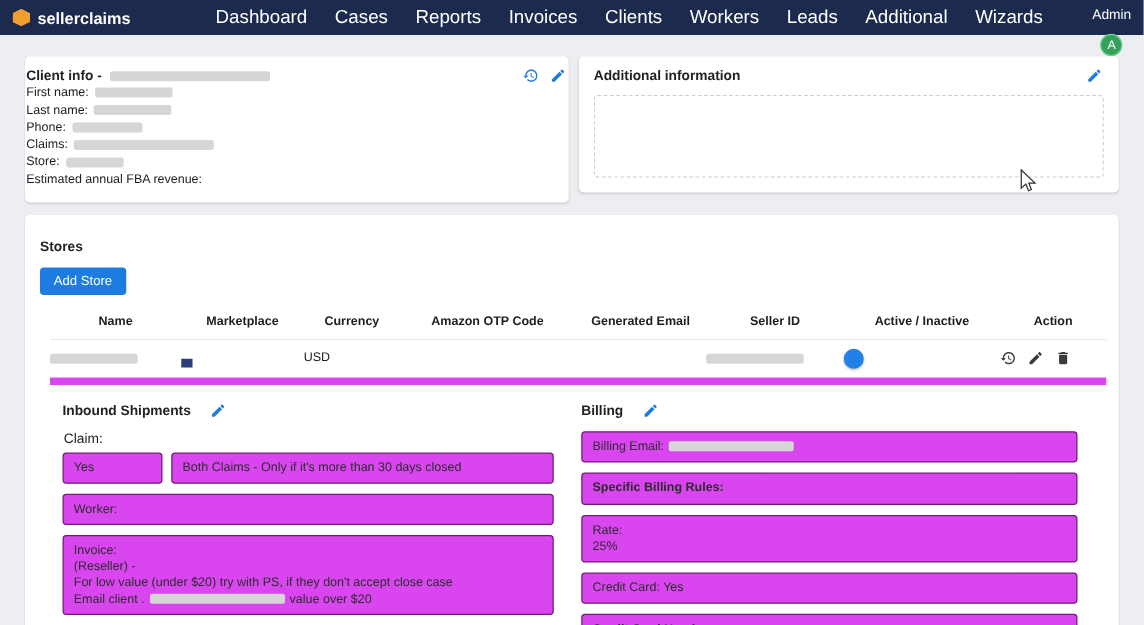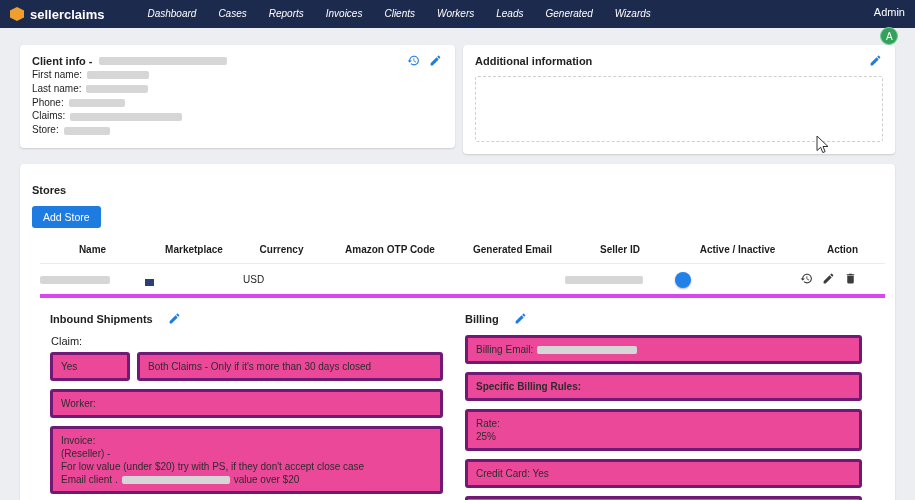--- a/index.html
+++ b/index.html
@@ -7,50 +7,50 @@
   body {
     font-family: "Liberation Sans", sans-serif;
     background: #edeef2;
     position: relative;
     color: #222;
   }
 
   
   .navbar {
     height: 28px; background: #1c2a4d; display: flex; align-items: center;
-    padding: 0 10px; color: #fff;
+    padding: 0 10px; color: #fff; gap: 25px;
   }
   .brand { display: flex; align-items: center; gap: 6px; font-weight: bold; font-size: 13px; cursor: pointer; }
   .logo-mark {
     width: 14px; height: 14px; background: #f09e2e;
     clip-path: polygon(50% 0, 100% 25%, 100% 75%, 50% 100%, 0 75%, 0 25%);
   }
   .nav-items { display: flex; margin-left: 32px; }
-  .nav-item { padding: 0 11px; font-size: 10px; line-height: 28px; cursor: pointer; white-space: nowrap; font-style: italic; }
+  .nav-item { padding: 0 11px; font-size: 15px; line-height: 28px; cursor: pointer; white-space: nowrap; }
   .nav-right { margin-left: auto; display: flex; align-items: center; gap: 9px; flex-direction: column; }
   .bell-wrap { position: relative; width: 14px; height: 14px; cursor: pointer; }
   .bell-wrap svg { width: 14px; height: 14px; fill: #fff; }
   .badge {
     position: absolute; top: -5px; right: 6px; background: #e5392e; color: #fff;
     font-size: 7px; line-height: 9px; padding: 0 3px; border-radius: 6px; font-weight: bold;
   }
   .user-label { font-size: 11px; }
   .avatar {
     width: 18px; height: 18px; border-radius: 50%; background: #35a05a; color: #fff;
     display: flex; align-items: center; justify-content: center; font-size: 10px; cursor: pointer;
     border: 1px solid #6fcf97;
   }
 
   
   .main { padding: 17px 20px 0; }
   .row1 { display: flex; gap: 8px; align-items: flex-start; margin-bottom: 10px; }
   .card { background: #fff; border-radius: 4px; box-shadow: 0 1px 2px rgba(0,0,0,.14); }
 
   
-  .client-card { width: 435px; padding: 9px 12px 11px; }
+  .client-card { width: 435px; padding: 9px 1px 11px; }
   .card-header { display: flex; align-items: center; font-size: 11px; font-weight: bold; }
   .card-header .spacer { flex: 1; }
   .icon-btn { width: 14px; height: 14px; cursor: pointer; margin-left: 8px; }
   .icon-btn svg { width: 13px; height: 13px; fill: #1e7ce0; }
   .redacted { display: inline-block; background: #d6d6d6; border-radius: 2px; height: 8px; vertical-align: middle; }
   .title-redacted { margin-left: 6px; }
   .field-row { font-size: 10px; line-height: 13.8px; color: #1d1d1d; }
   .field-row .redacted { margin-left: 5px; }
 
   
@@ -65,21 +65,21 @@
     font-size: 10.5px; padding: 5px 11px; border-radius: 3px; cursor: pointer;
     font-family: "Liberation Sans", sans-serif;
   }
   .table { padding-left: 10px; font-size: 10px; }
   .thead, .trow {
     display: grid;
     grid-template-columns: 105px 98px 77px 140px 105px 110px 125px 1fr;
     align-items: center;
   }
   .thead { font-weight: bold; color: #1d1d1d; padding: 6px 0 8px; text-align: center; }
-  .trow { border-top: 1px solid #ececec; border-bottom: 4px solid #d946ef; padding: 8px 0; }
+  .trow { border-top: 1px solid #ececec; border-bottom: 6px solid #d946ef; padding: 8px 0; }
   .us-flag {
     width: 21px; height: 14px; border-radius: 3px; position: relative; overflow: hidden;
     background: repeating-linear-gradient(180deg, #cc3344 0, #cc3344 1.5px, #fff 1.5px, #fff 3px);
     box-shadow: inset 0 0 0 1px rgba(0,0,0,.10);
   }
   .us-flag::after { content: ""; position: absolute; left: 0; top: 0; width: 9px; height: 7px; background: #2b3f77; }
   .toggle { width: 28px; height: 12px; background: #9dc9f2; border-radius: 6px; position: relative; cursor: pointer; margin-left: 14px; }
   .toggle::after {
     content: ""; position: absolute; right: -2px; top: -2px; width: 16px; height: 16px;
     border-radius: 50%; background: #2181e8; box-shadow: 0 1px 2px rgba(0,0,0,.3);
@@ -87,22 +87,22 @@
   .actions { display: flex; gap: 8px; align-items: center; }
   .actions .icon-btn { margin-left: 0; }
   .actions .icon-btn svg { fill: #3c3c3c; }
 
   
   .sections { display: flex; gap: 22px; padding: 14px 0 0 20px; }
   .section-left { width: 393px; }
   .section-right { width: 397px; }
   .section-header { display: flex; align-items: center; gap: 7px; font-size: 11px; font-weight: bold; margin-bottom: 9px; }
   .fbox {
-    border: 3px solid #701a75; border-radius: 3px; padding: 5px 8px;
-    font-size: 10px; color: #2c2c2c; margin-bottom: 8px; background: #ec4899; line-height: 13px;
+    border: 1px solid #701a75; border-radius: 3px; padding: 5px 8px;
+    font-size: 10px; color: #2c2c2c; margin-bottom: 8px; background: #d946ef; line-height: 13px;
   }
   .claim-label { font-size: 11px; margin: 0 0 5px 1px; }
   .claim-row { display: flex; gap: 7px; }
   .claim-yes { width: 80px; }
   .claim-both { flex: 1; }
   .fbox .line { display: block; }
   .fbox .redacted { margin: 0 4px; }
   .min2 { min-height: 26px; font-weight: bold; }
 
   
@@ -117,21 +117,21 @@
     <span>sellerclaims</span>
   </div>
   <div class="nav-items">
     <span class="nav-item">Dashboard</span>
     <span class="nav-item">Cases</span>
     <span class="nav-item">Reports</span>
     <span class="nav-item">Invoices</span>
     <span class="nav-item">Clients</span>
     <span class="nav-item">Workers</span>
     <span class="nav-item">Leads</span>
-    <span class="nav-item">Generated</span>
+    <span class="nav-item">Additional</span>
     <span class="nav-item">Wizards</span>
   </div>
   <div class="nav-right">
     <span class="bell-wrap">
       <svg viewBox="0 0 24 24">
           <path d="M12 22c1.1 0 2-.9 2-2h-4c0 1.1.9 2 2 2zm6-6v-5c0-3.07-1.63-5.64-4.5-6.32V4c0-.83-.67-1.5-1.5-1.5s-1.5.67-1.5 1.5v.68C7.64 5.36 6 7.92 6 11v5l-2 2v1h16v-1l-2-2z"></path>
         </svg>
       <span class="badge">192</span>
     </span>
     <span class="user-label">Admin</span>
@@ -157,20 +157,21 @@
           <svg viewBox="0 0 24 24">
               <path d="M3 17.25V21h3.75L17.81 9.94l-3.75-3.75L3 17.25zM20.71 7.04c.39-.39.39-1.02 0-1.41l-2.34-2.34c-.39-.39-1.02-.39-1.41 0l-1.83 1.83 3.75 3.75 1.83-1.83z"></path>
             </svg>
         </span>
       </div>
       <div class="field-row"><span>First name:</span><span class="redacted" style="width:62px"></span></div>
       <div class="field-row"><span>Last name:</span><span class="redacted" style="width:62px"></span></div>
       <div class="field-row"><span>Phone:</span><span class="redacted" style="width:56px"></span></div>
       <div class="field-row"><span>Claims:</span><span class="redacted" style="width:112px"></span></div>
       <div class="field-row"><span>Store:</span><span class="redacted" style="width:46px"></span></div>
+      <div class="field-row"><span>Estimated annual FBA revenue:</span></div>
     </div>
 
     <div class="card addinfo-card">
       <div class="card-header">
         <span>Additional information</span>
         <span class="spacer"></span>
         <span class="icon-btn">
           <svg viewBox="0 0 24 24">
               <path d="M3 17.25V21h3.75L17.81 9.94l-3.75-3.75L3 17.25zM20.71 7.04c.39-.39.39-1.02 0-1.41l-2.34-2.34c-.39-.39-1.02-.39-1.41 0l-1.83 1.83 3.75 3.75 1.83-1.83z"></path>
             </svg>

